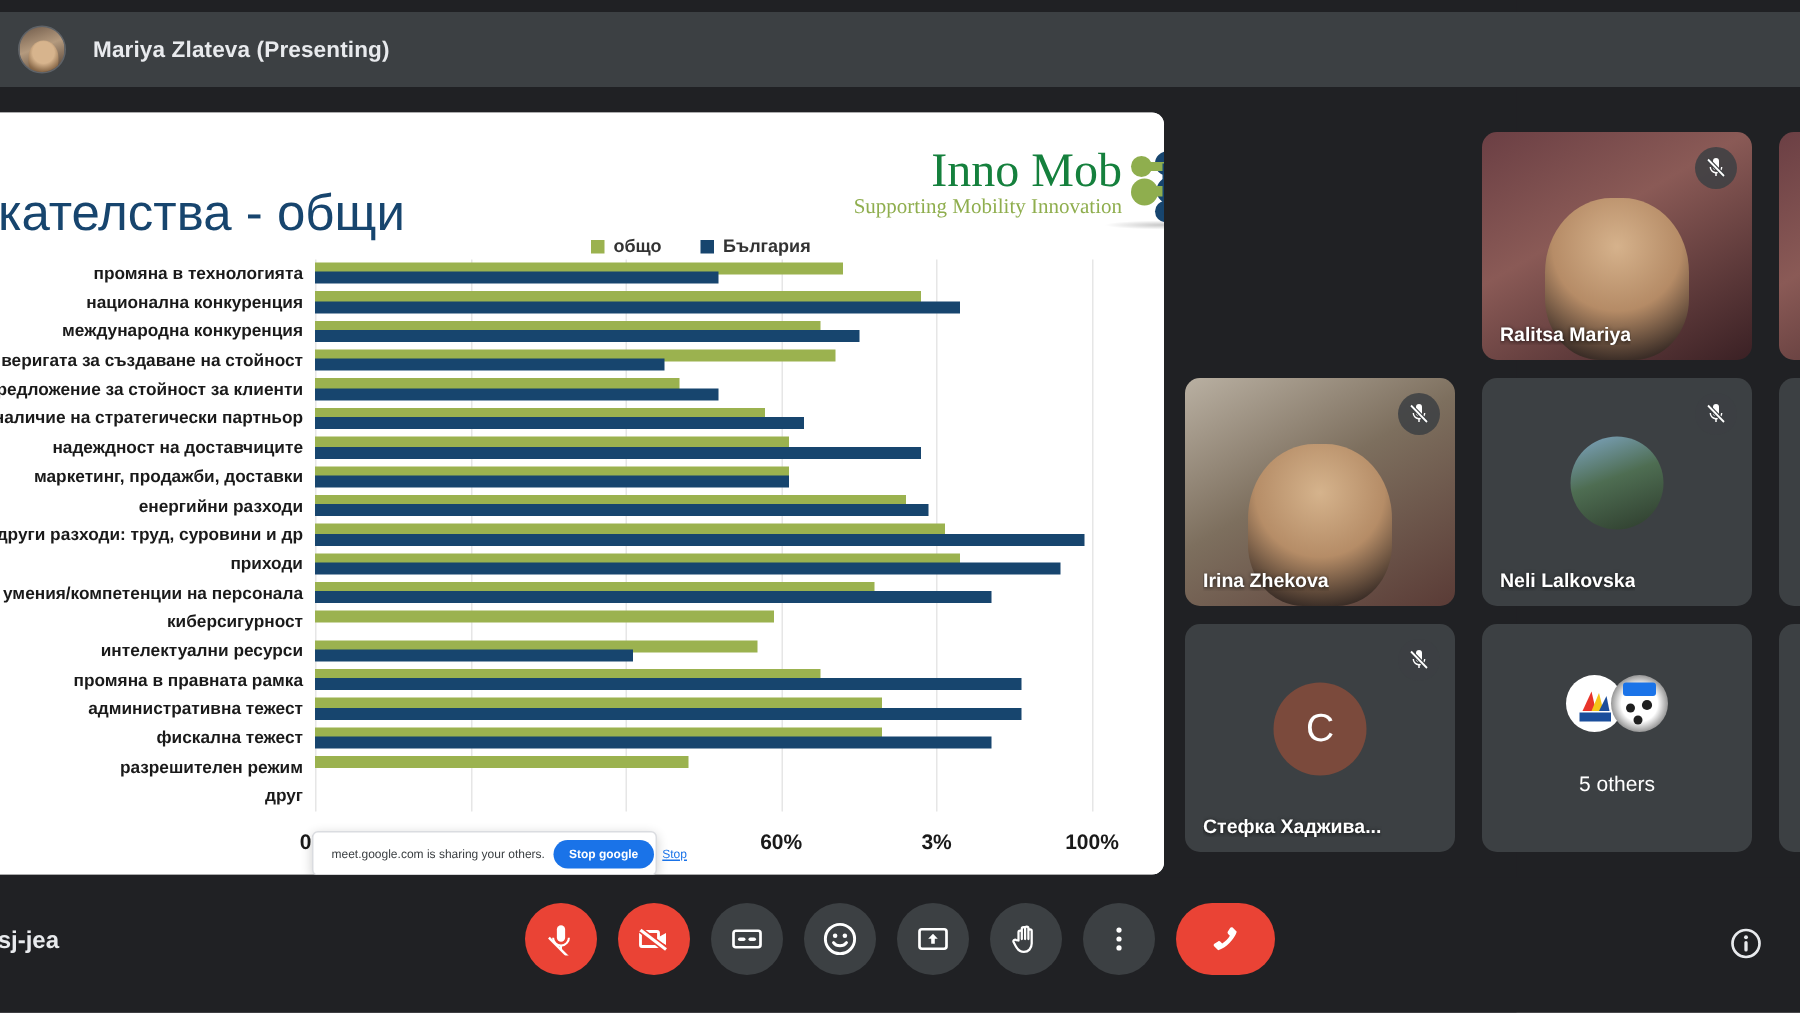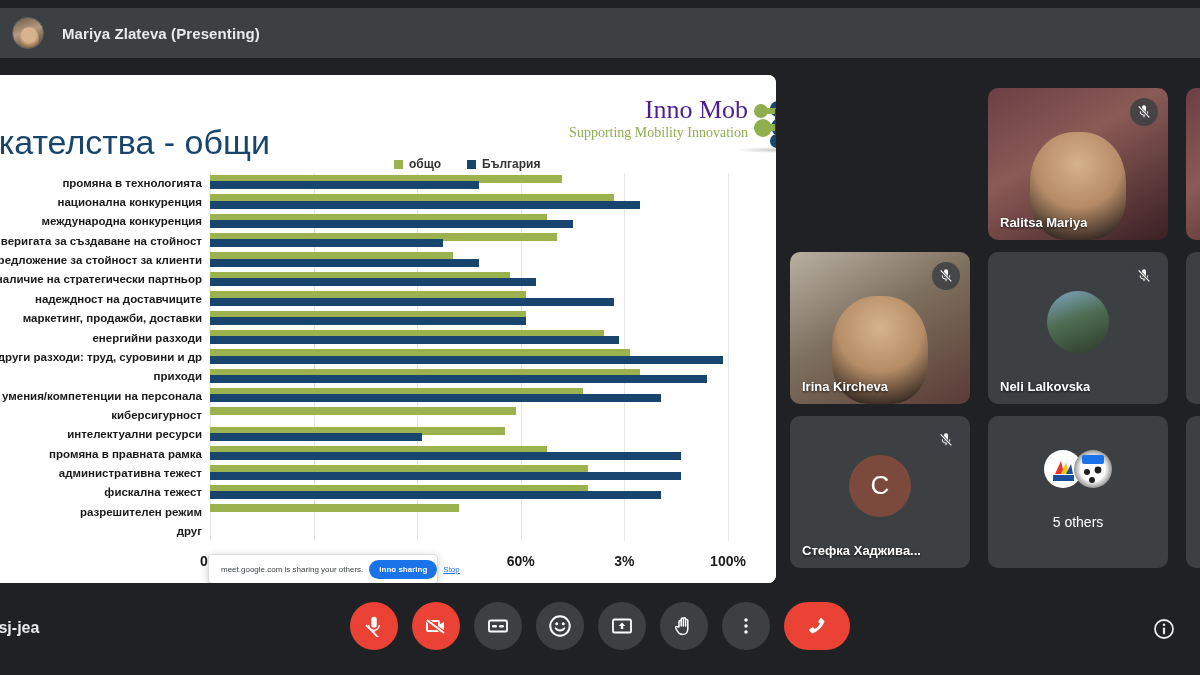--- a/index.html
+++ b/index.html
@@ -38,21 +38,21 @@
   .slide { position: absolute; inset: 0; background: #fff; }
   .slide-title {
     position: absolute; left: -18px; top: 48px;
     font-family: "Liberation Sans", sans-serif;
     font-size: 34px; color: #17456e; white-space: nowrap;
   }
 
   
   .logo-wrap { position: absolute; right: 28px; top: 22px; text-align: right; }
   .logo-name {
-    font-family: "Liberation Serif", serif; font-size: 26px; color: #4c1d95; line-height: 1;
+    font-family: "Liberation Serif", serif; font-size: 32px; color: #15803d; line-height: 1;
   }
   .logo-tag {
     font-family: "Liberation Serif", serif; font-size: 14px; color: #8fae4e; margin-top: 2px;
   }
   .logo-mark { position: absolute; right: -58px; top: 0px; width: 56px; height: 52px; }
   .logo-shadow {
     position: absolute; right: -66px; top: 50px; width: 78px; height: 6px;
     background: radial-gradient(ellipse at center, rgba(0,0,0,.22) 0%, rgba(0,0,0,0) 70%);
   }
 
@@ -364,21 +364,21 @@
       <div class="share-bar">
         <svg class="share-drag" viewBox="0 0 6 14">
           <circle cx="1.5" cy="2" r="1.1" fill="#5f6368"></circle>
             <circle cx="4.5" cy="2" r="1.1" fill="#5f6368"></circle>
           <circle cx="1.5" cy="7" r="1.1" fill="#5f6368"></circle>
             <circle cx="4.5" cy="7" r="1.1" fill="#5f6368"></circle>
           <circle cx="1.5" cy="12" r="1.1" fill="#5f6368"></circle>
             <circle cx="4.5" cy="12" r="1.1" fill="#5f6368"></circle>
         </svg>
         <span class="share-text">meet.google.com is sharing your others.</span>
-        <button class="share-stop">Inno sharing</button>
+        <button class="share-stop">Stop google</button>
         <span class="share-hide">Stop</span>
       </div>
 
     </div>
   </div>
 
   <div class="tiles" id="tiles">
       <div class="tile" style="left: 198px; top: 0px; background: linear-gradient(150deg, rgb(107, 63, 68) 0%, rgb(138, 90, 86) 40%, rgb(58, 32, 36) 100%);">
         <div style="position: absolute; left: 50%; transform: translateX(-50%); bottom: 0px; width: 96px; height: 108px; border-radius: 46% 46% 38% 38%; background: radial-gradient(circle at 50% 30%, rgb(218, 183, 143) 0%, rgb(185, 143, 104) 48%, rgb(58, 45, 38) 85%); opacity: 0.95;"></div>
         <div class="tile-name">Ralitsa Mariya</div>
@@ -387,21 +387,21 @@
             <path d="M12 14a3 3 0 0 0 3-3V5a3 3 0 0 0-6 0v6a3 3 0 0 0 3 3z" fill="#fff"></path>
             <path d="M17 11a5 5 0 0 1-10 0H5.6a6.5 6.5 0 0 0 5.65 6.4V20h1.5v-2.6A6.5 6.5 0 0 0 18.4 11z" fill="#fff"></path>
             <line x1="4" y1="3.5" x2="20" y2="20" stroke="#3c4043" stroke-width="4"></line>
             <line x1="4" y1="3.5" x2="20" y2="20" stroke="#fff" stroke-width="1.8"></line>
           </svg>
         </div>
       </div>
       <div class="tile" style="left: 396px; top: 0px; background: linear-gradient(150deg, rgb(107, 63, 68) 0%, rgb(138, 90, 86) 40%, rgb(58, 32, 36) 100%);"></div>
       <div class="tile" style="left: 0px; top: 164px; background: linear-gradient(150deg, rgb(185, 176, 162) 0%, rgb(125, 111, 94) 45%, rgb(90, 59, 54) 100%);">
         <div style="position: absolute; left: 50%; transform: translateX(-50%); bottom: 0px; width: 96px; height: 108px; border-radius: 46% 46% 38% 38%; background: radial-gradient(circle at 50% 30%, rgb(218, 183, 143) 0%, rgb(185, 143, 104) 48%, rgb(58, 45, 38) 85%); opacity: 0.95;"></div>
-        <div class="tile-name">Irina Kircheva</div>
+        <div class="tile-name">Irina Zhekova</div>
         <div class="mic-badge">
           <svg width="16" height="16" viewBox="0 0 24 24">
             <path d="M12 14a3 3 0 0 0 3-3V5a3 3 0 0 0-6 0v6a3 3 0 0 0 3 3z" fill="#fff"></path>
             <path d="M17 11a5 5 0 0 1-10 0H5.6a6.5 6.5 0 0 0 5.65 6.4V20h1.5v-2.6A6.5 6.5 0 0 0 18.4 11z" fill="#fff"></path>
             <line x1="4" y1="3.5" x2="20" y2="20" stroke="#3c4043" stroke-width="4"></line>
             <line x1="4" y1="3.5" x2="20" y2="20" stroke="#fff" stroke-width="1.8"></line>
           </svg>
         </div>
       </div>
       <div class="tile" style="left: 198px; top: 164px;">

